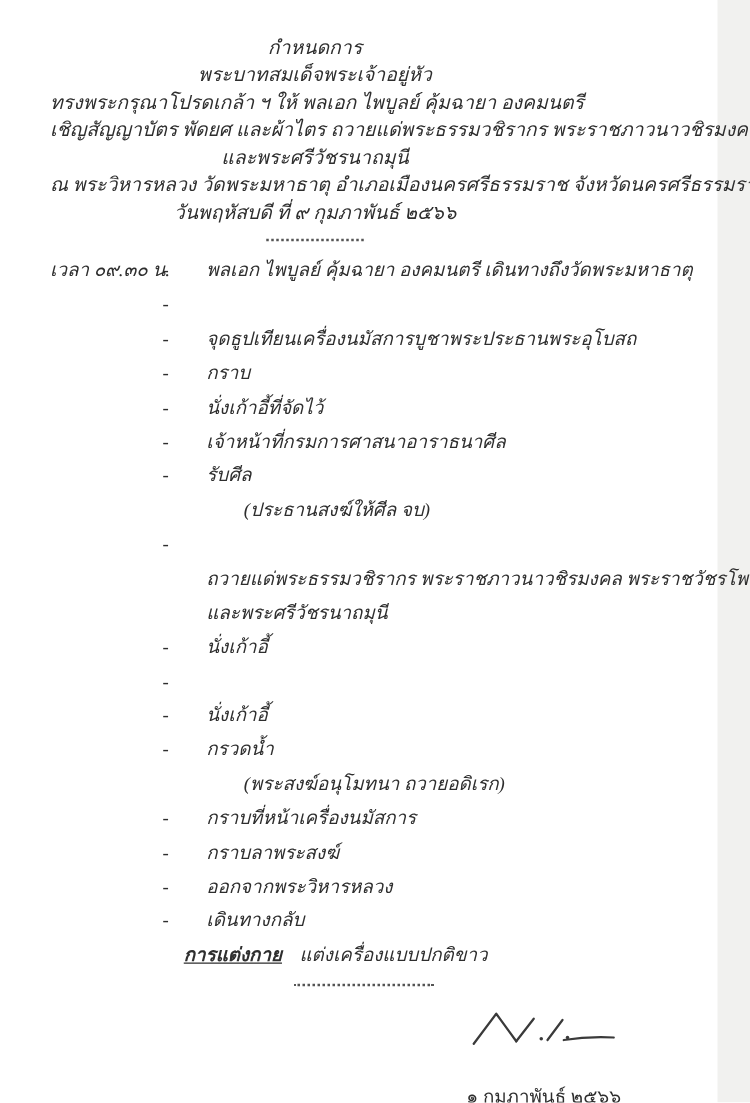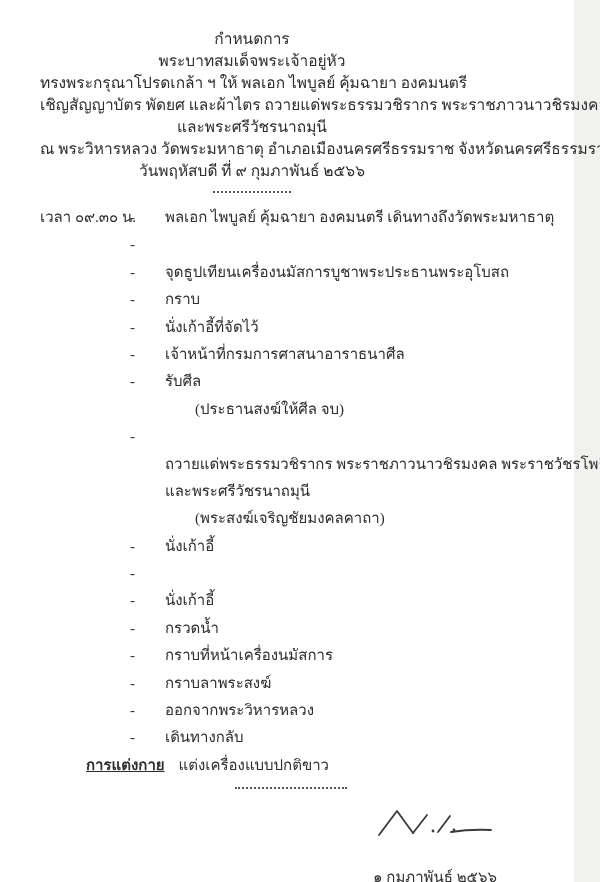--- a/index.html
+++ b/index.html
@@ -13,20 +13,21 @@
   }
   
   .scan-edge{
     position:absolute;top:0;right:0;width:26px;height:882px;
     background:#f1f1ef;
   }
   .page{
     position:absolute;top:0;left:0;width:478px;height:882px;
     box-sizing:border-box;
     padding:28px 14px 0 40px;
+    font-style:italic;
   }
   
   .header{ text-align:center; }
   .header .h-line{
     font-size:15.5px;
     line-height:22px;
     white-space:nowrap;
   }
   .dotted-sep{
     border:none;
@@ -45,21 +46,21 @@
     font-size:15px;
   }
   .cell-time{ width:90px; flex:0 0 90px; white-space:nowrap; }
   .cell-dash{ width:35px; flex:0 0 35px; }
   .cell-text{ flex:1; white-space:nowrap; }
   .row.note .cell-text{ padding-left:30px; }
   
   .dress-row{
     display:flex;
     margin-top:6px;
-    margin-left:46px;
+    margin-left:107px;
     font-size:15px;
     line-height:20px;
   }
   .dress-label{
     font-weight:bold;
     text-decoration:underline;
     margin-right:14px;
     white-space:nowrap;
   }
   .dress-value{ white-space:nowrap; }
@@ -162,49 +163,49 @@
       <div class="cell-dash"></div>
       <div class="cell-text">ถวายแด่พระธรรมวชิรากร พระราชภาวนาวชิรมงคล พระราชวัชรโพธิคุณ</div>
     </div>
 
     <div class="row">
       <div class="cell-time"></div>
       <div class="cell-dash"></div>
       <div class="cell-text">และพระศรีวัชรนาถมุนี</div>
     </div>
 
+
+    <div class="row">
+      <div class="cell-time"></div>
+      <div class="cell-dash">-</div>
+      <div class="cell-text">นั่งเก้าอี้</div>
+    </div>
+
+    <div class="row">
+      <div class="cell-time"></div>
+      <div class="cell-dash">-</div>
+    </div>
+
+    <div class="row">
+      <div class="cell-time"></div>
+      <div class="cell-dash">-</div>
+      <div class="cell-text">นั่งเก้าอี้</div>
+    </div>
+
+    <div class="row">
+      <div class="cell-time"></div>
+      <div class="cell-dash">-</div>
+      <div class="cell-text">กรวดน้ำ</div>
+    </div>
+
     <div class="row note">
       <div class="cell-time"></div>
       <div class="cell-dash"></div>
-      <div class="cell-text">(พระสงฆ์เจริญชัยมงคลคาถา)</div>
-    </div>
-
-    <div class="row">
-      <div class="cell-time"></div>
-      <div class="cell-dash">-</div>
-      <div class="cell-text">นั่งเก้าอี้</div>
-    </div>
-
-    <div class="row">
-      <div class="cell-time"></div>
-      <div class="cell-dash">-</div>
-    </div>
-
-    <div class="row">
-      <div class="cell-time"></div>
-      <div class="cell-dash">-</div>
-      <div class="cell-text">นั่งเก้าอี้</div>
-    </div>
-
-    <div class="row">
-      <div class="cell-time"></div>
-      <div class="cell-dash">-</div>
-      <div class="cell-text">กรวดน้ำ</div>
-    </div>
-
+      <div class="cell-text">(พระสงฆ์อนุโมทนา ถวายอดิเรก)</div>
+    </div>
 
     <div class="row">
       <div class="cell-time"></div>
       <div class="cell-dash">-</div>
       <div class="cell-text">กราบที่หน้าเครื่องนมัสการ</div>
     </div>
 
     <div class="row">
       <div class="cell-time"></div>
       <div class="cell-dash">-</div>

